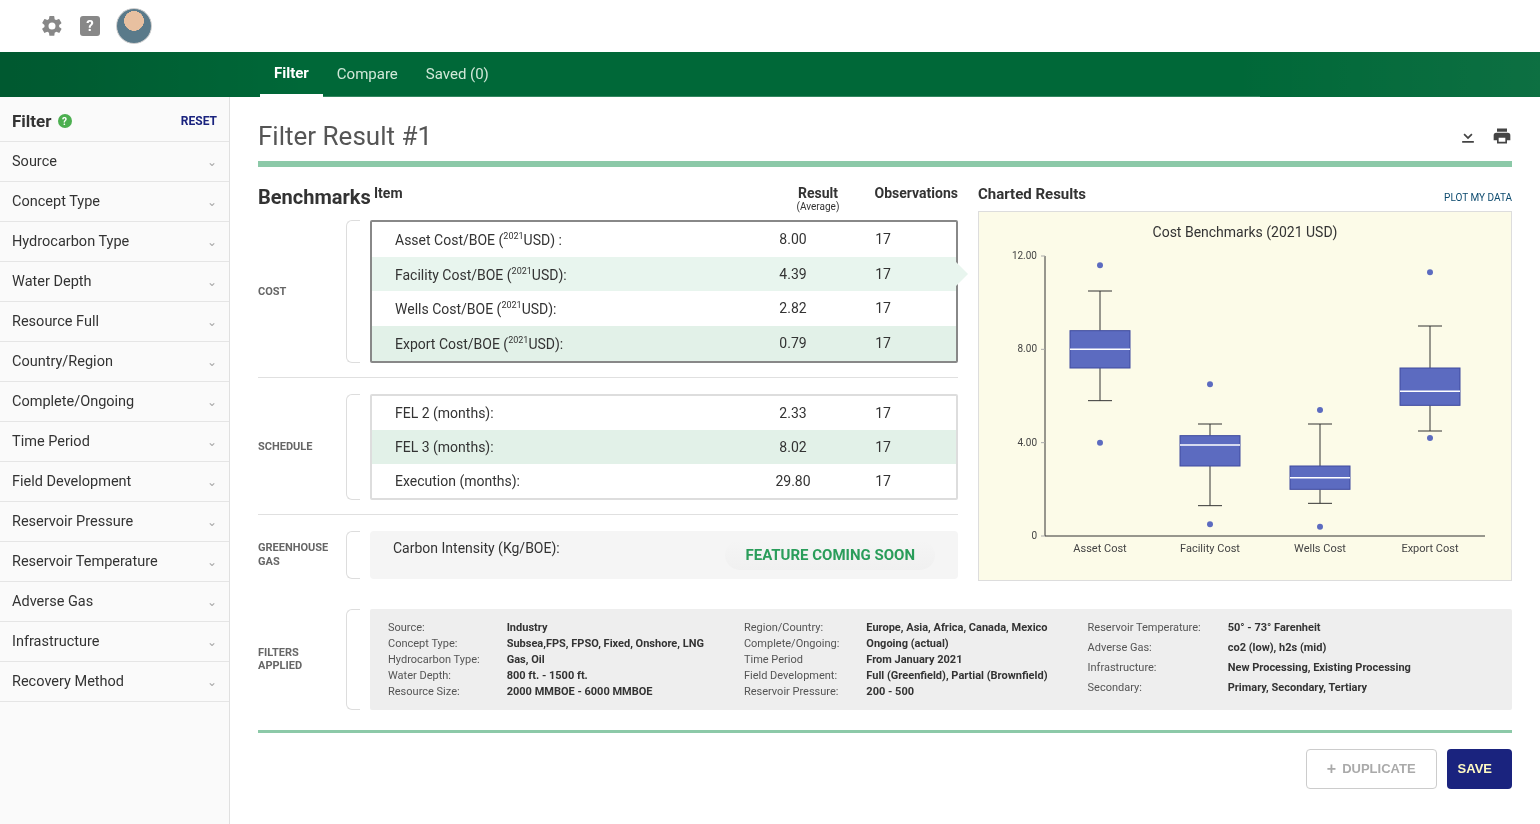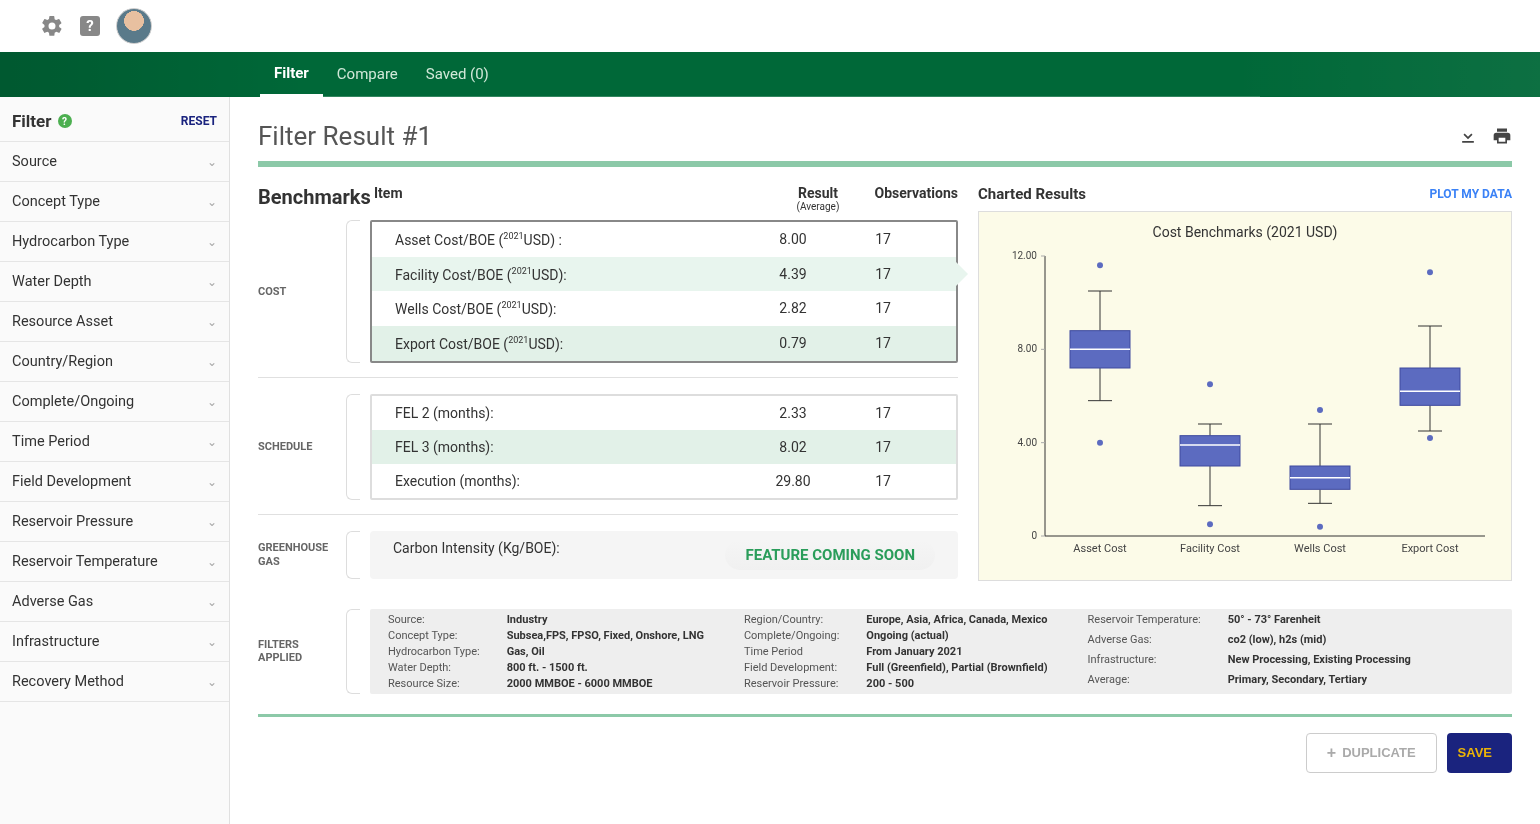--- a/index.html
+++ b/index.html
@@ -61,47 +61,47 @@
 .header-row .h-obs { width: 100px; text-align: right; }
 .bench-label { font-weight: 700; font-size: 20px; }
 
 .ghg-row .table-box { border: none; background: #f5f5f5; border-radius: 4px; }
 .ghg-row .t-row { justify-content: space-between; }
 .pill { background: linear-gradient(#f5f5f5,#f0f0f0); border-radius: 16px; padding: 6px 20px; color: #2a9d5a; font-size: 15px; font-weight: 700; }
 .thin-hr { border: none; border-top: 1px solid #e0e0e0; margin: 10px 0 16px; }
 
 
 .chart-col { flex: 1; }
-.chart-head { display: flex; justify-content: space-between; align-items: center; margin-bottom: 8px; }
+.chart-head { display: flex; justify-content: space-between; align-items: flex-end; margin-bottom: 8px; }
 .chart-head h2 { font-size: 15px; font-weight: 700; }
-.plot-link { color: #3b82f6; font-weight: 700; font-size: 12px; cursor: pointer; }
+.plot-link { color: #0c4a6e; font-weight: 400; font-size: 10px; cursor: pointer; }
 .chart-box { background: #FCFBE8; border: 1px solid #ddd; padding: 12px; height: 370px; position: relative; }
 .chart-title { text-align: center; font-size: 14px; margin-bottom: 6px; }
 svg.chart { width: 100%; height: 320px; }
 .tick { stroke: #aaa; }
 .tick-text { font-size: 10px; fill: #444; }
 .box { fill: #5C6BC0; stroke: #3F4A9E; stroke-width: 1; }
 .whisk { stroke: #333; stroke-width: 1; }
 .outlier { fill: #5C6BC0; }
 .cat-text { font-size: 11px; fill: #444; text-anchor: middle; }
 
 
 .filters-applied { display: flex; align-items: center; gap: 10px; margin-top: 16px; }
 .filters-applied .sec-label { width: 78px; }
-.filters-box { flex: 1; background: #eee; border-radius: 2px; padding: 4px 18px; display: flex; gap: 40px; font-size: 11px; }
+.filters-box { flex: 1; background: #eee; border-radius: 2px; padding: 12px 18px; display: flex; gap: 40px; font-size: 11px; }
 .f-col { display: grid; grid-template-columns: auto auto; column-gap: 10px; row-gap: 3px; }
 .f-lbl { color: #555; }
 .f-val { font-weight: 700; margin-left: 17px; }
 
 
 .hr-green2 { height: 3px; background: #8CC9A8; margin: 20px 0 16px; }
 .actions { display: flex; justify-content: flex-end; gap: 10px; }
 .btn { padding: 10px 20px; border-radius: 4px; font-weight: 700; font-size: 13px; cursor: pointer; }
 .btn-dup { background: #fff; border: 1px solid #ccc; color: #aaa; display: flex; align-items: center; gap: 6px; }
-.btn-save { background: #1A237E; border: none; color: #eab308; padding-left: 11px; }
+.btn-save { background: #1A237E; border: none; color: #fef9c3; padding-left: 11px; }
 </style>
 </head>
 <body>
 
 <div class="header">
   <div class="header-icons">
     <svg class="ic" viewBox="0 0 24 24" fill="currentColor">
         <path d="M19.14,12.94a7,7,0,0,0,.05-.94,7,7,0,0,0-.05-.94l2.11-1.65a.5.5,0,0,0,.12-.64l-2-3.46a.5.5,0,0,0-.61-.22l-2.49,1a7,7,0,0,0-1.63-.94L14.3,2.5A.5.5,0,0,0,13.8,2H9.8a.5.5,0,0,0-.5.42L9,5.07a7,7,0,0,0-1.63.94l-2.49-1a.5.5,0,0,0-.61.22l-2,3.46a.5.5,0,0,0,.12.64L4.5,11a7,7,0,0,0,0,1.88L2.39,14.53a.5.5,0,0,0-.12.64l2,3.46a.5.5,0,0,0,.61.22l2.49-1a7,7,0,0,0,1.63.94l.34,2.65a.5.5,0,0,0,.5.42h4a.5.5,0,0,0,.5-.42l.34-2.65a7,7,0,0,0,1.63-.94l2.49,1a.5.5,0,0,0,.61-.22l2-3.46a.5.5,0,0,0-.12-.64ZM12,15.5A3.5,3.5,0,1,1,15.5,12,3.5,3.5,0,0,1,12,15.5Z"></path>
       </svg>
     <svg class="ic" viewBox="0 0 24 24" fill="currentColor">
@@ -141,21 +141,21 @@
         </div>
         <div class="filter-item">
           <span>Hydrocarbon Type</span>
           <span class="chev">⌄</span>
         </div>
         <div class="filter-item">
           <span>Water Depth</span>
           <span class="chev">⌄</span>
         </div>
         <div class="filter-item">
-          <span>Resource Asset</span>
+          <span>Resource Full</span>
           <span class="chev">⌄</span>
         </div>
         <div class="filter-item">
           <span>Country/Region</span>
           <span class="chev">⌄</span>
         </div>
         <div class="filter-item">
           <span>Complete/Ongoing</span>
           <span class="chev">⌄</span>
         </div>
@@ -371,21 +371,21 @@
             <span class="f-lbl">Reservoir Pressure:</span>
             <span class="f-val">200 - 500</span>
           </div>
           <div class="f-col">
             <span class="f-lbl">Reservoir Temperature:</span>
             <span class="f-val">50° - 73° Farenheit</span>
             <span class="f-lbl">Adverse Gas:</span>
             <span class="f-val">co2 (low), h2s (mid)</span>
             <span class="f-lbl">Infrastructure:</span>
             <span class="f-val">New Processing, Existing Processing</span>
-            <span class="f-lbl">Average:</span>
+            <span class="f-lbl">Secondary:</span>
             <span class="f-val">Primary, Secondary, Tertiary</span>
           </div>
         </div>
     </div>
 
     <div class="hr-green2"></div>
     <div class="actions">
       <button class="btn btn-dup">
           <span style="font-size:16px;">+</span> 
           <span>DUPLICATE</span>

